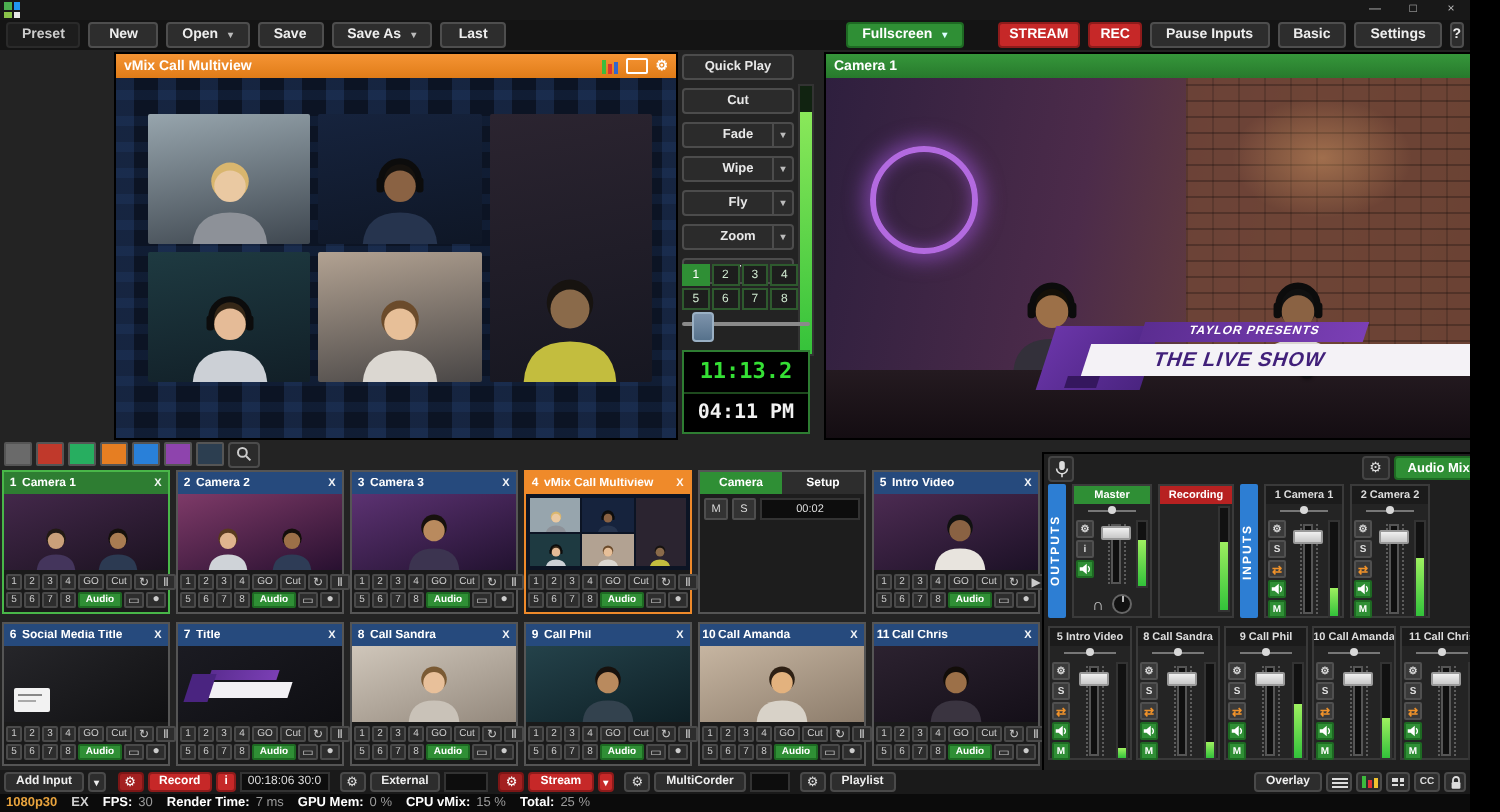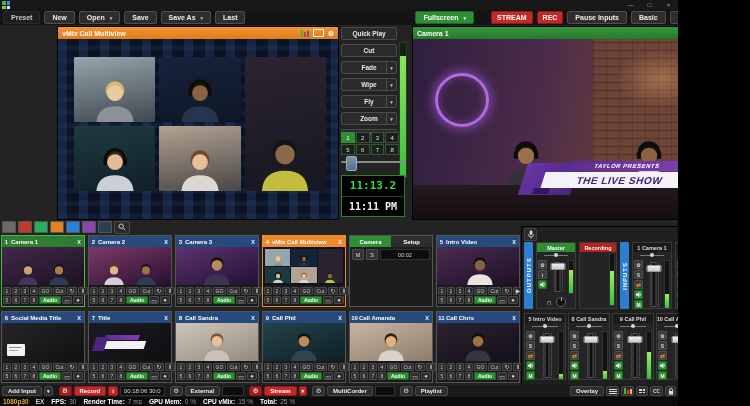--- a/index.html
+++ b/index.html
@@ -1,16 +1,16 @@
 <!DOCTYPE html>
 <html><head>
 <meta charset="utf-8">
 <style>
   html,body{margin:0;padding:0;background:#000}
-  .app{position:relative;width:678px;height:406px;background:#232323;font-family:"Liberation Sans",sans-serif;color:#ddd;overflow:hidden}
+  .app{position:relative;width:735px;height:406px;background:#232323;font-family:"Liberation Sans",sans-serif;color:#ddd;overflow:hidden}
   
   .titlebar{position:absolute;top:0;left:0;right:0;height:10px;background:#181818}
   .logo{position:absolute;left:2px;top:1px;width:8px;height:8px;display:grid;grid-template-columns:1fr 1fr;grid-template-rows:1fr 1fr;gap:1px}
   .logo i{display:block}
   .winctl{position:absolute;right:0;top:0;display:flex;height:10px}
   .winctl span{width:19px;font-size:6px;color:#bbb;display:flex;align-items:center;justify-content:center}
   
   .toolbar{position:absolute;top:10px;left:0;right:0;height:15px;background:#141414;display:flex;align-items:center;padding:0 3px}
   .tbtn{height:11px;padding:0 7px;background:#2d2d2d;border:1px solid #4e4e4e;border-radius:2px;font-size:7px;font-weight:bold;color:#eee;display:flex;align-items:center;justify-content:center;margin-right:4px;white-space:nowrap}
   .tbtn.flat{background:#1d1d1d;border-color:#2a2a2a;color:#ccc}
@@ -298,21 +298,21 @@
     </div>
   <div class="transmeter">
       <i id="transmeterfill" style="height: 90%;"></i>
     </div>
   <div class="tbar">
     <div class="track"></div>
     <div class="handle"></div>
   </div>
   <div class="clock">
     <div class="timer">11:13.2</div>
-    <div class="time">11:11 PM</div>
+    <div class="time">04:11 PM</div>
   </div>
 
   <div class="window win-program">
     <div class="wtitle wtitle-green">
       <span>Camera 1</span>
       <span class="sp"></span>
       <span class="gear-ic">⚙</span>
     </div>
     <div class="wbody">
       <div class="pg-base"></div>

